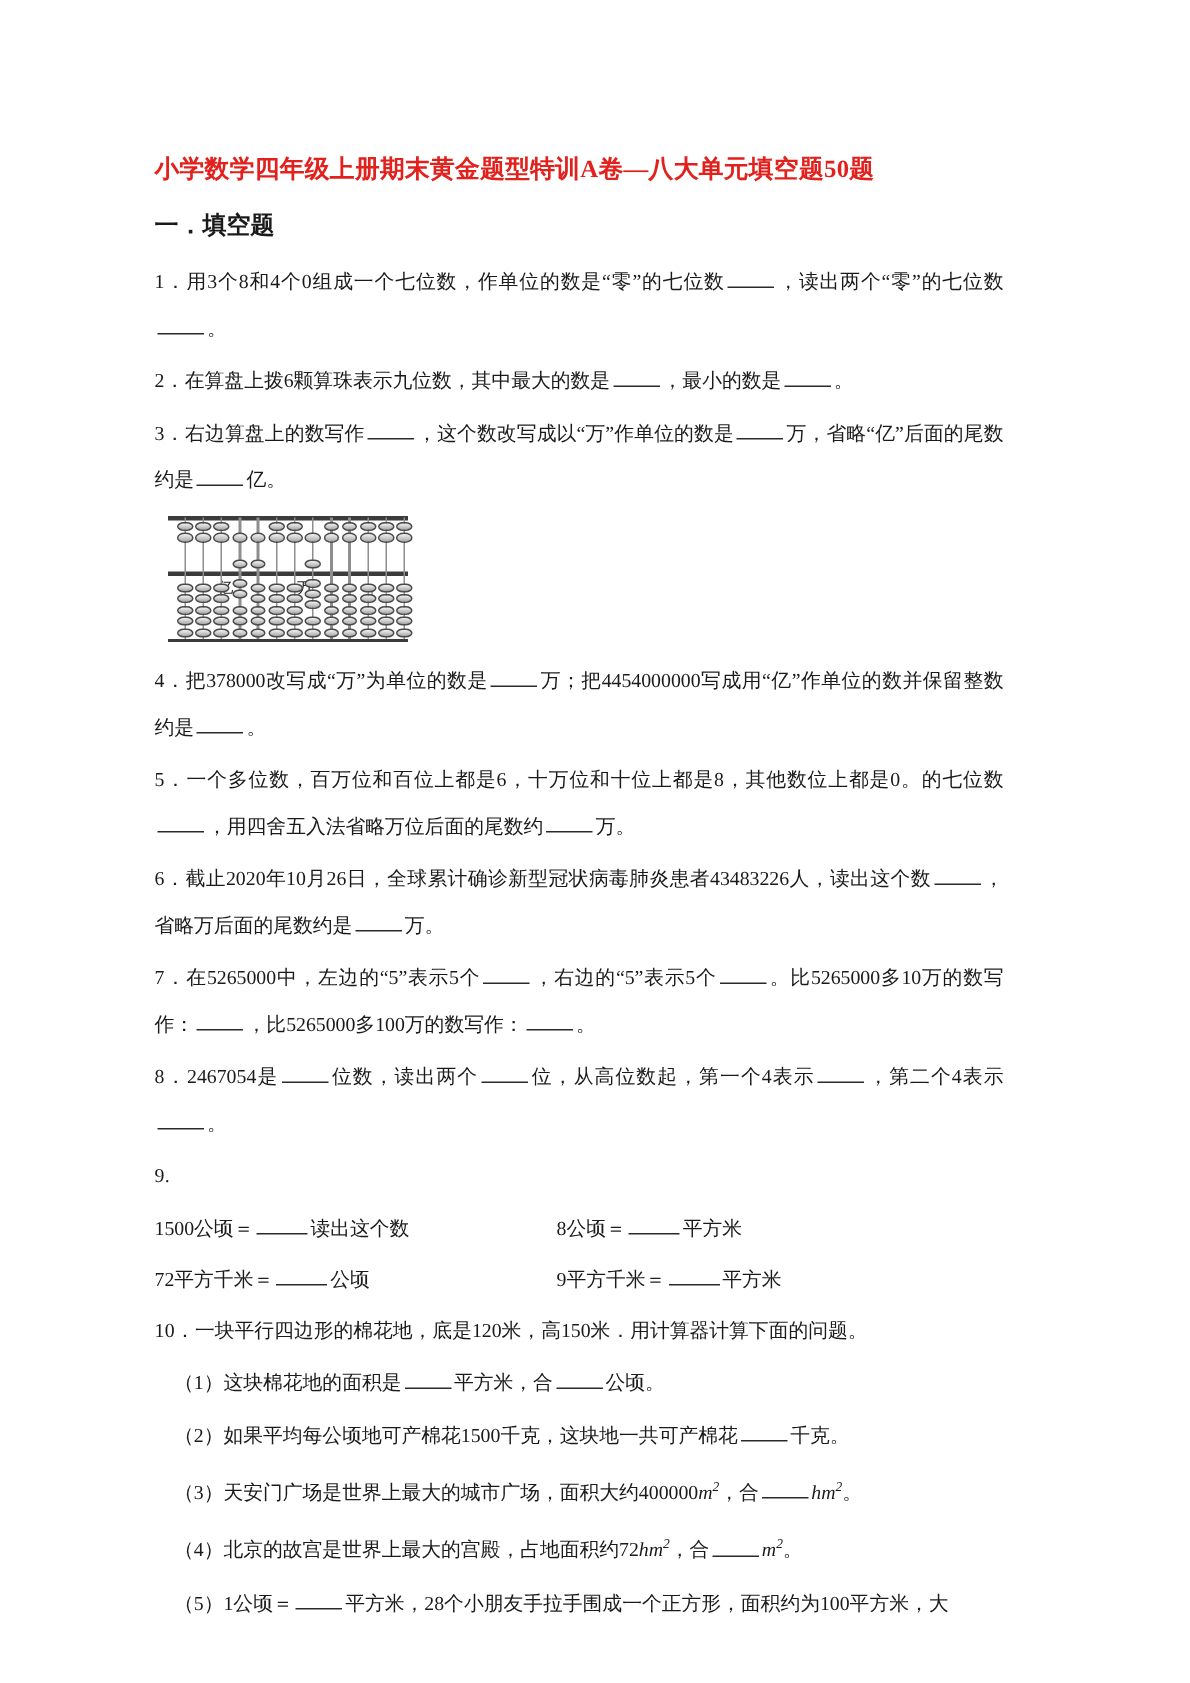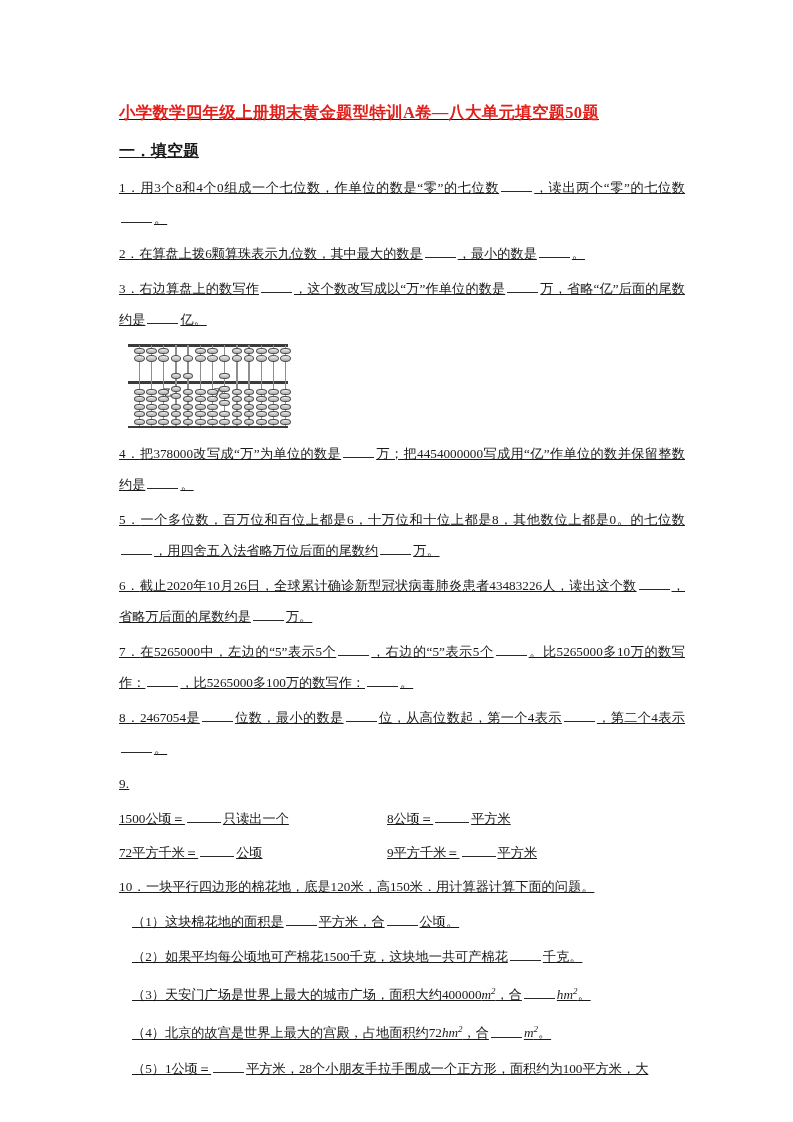--- a/index.html
+++ b/index.html
@@ -11,24 +11,23 @@
     position: relative;
     width: 793px;
     height: 1122px;
     background: #ffffff;
     overflow: hidden;
     font-family: "Liberation Serif", "DejaVu Serif", serif;
     color: #1a1a1a;
   }
   .content {
     position: absolute;
-    left: 119px;
+    left: 103px;
     top: 100px;
     width: 566px;
-    text-decoration: underline;
   }
   .doc-title {
     color: #e2211c;
     font-weight: bold;
     font-size: 16.5px;
     line-height: 26px;
     letter-spacing: 0.2px;
     white-space: nowrap;
     margin: 0 0 14px 0;
   }
@@ -274,28 +273,28 @@
 
     <p class="q">
       <span class="num">6．</span><span>截止2020年10月26日，全球累计确诊新型冠状病毒肺炎患者43483226人，读出这个数</span><span class="blk w1"></span><span>，省略万后面的尾数约是</span><span class="blk w1"></span><span>万。</span>
     </p>
 
     <p class="q">
       <span class="num">7．</span><span>在5265000中，左边的“5”表示5个</span><span class="blk w1"></span><span>，右边的“5”表示5个</span><span class="blk w1"></span><span>。比5265000多10万的数写作：</span><span class="blk w1"></span><span>，比5265000多100万的数写作：</span><span class="blk w1"></span><span>。</span>
     </p>
 
     <p class="q">
-      <span class="num">8．</span><span>2467054是</span><span class="blk w1"></span><span>位数，最小的数是</span><span class="blk w1"></span><span>位，从高位数起，第一个4表示</span><span class="blk w1"></span><span>，第二个4表示</span><span class="blk w1"></span><span>。</span>
+      <span class="num">8．</span><span>2467054是</span><span class="blk w1"></span><span>位数，读出两个</span><span class="blk w1"></span><span>位，从高位数起，第一个4表示</span><span class="blk w1"></span><span>，第二个4表示</span><span class="blk w1"></span><span>。</span>
     </p>
 
     <p class="q">
       <span class="num">9.</span>
     </p>
     <div class="conv-row">
-      <div class="conv-cell"><span>1500公顷＝</span><span class="blk w2"></span><span>只读出一个</span></div>
+      <div class="conv-cell"><span>1500公顷＝</span><span class="blk w2"></span><span>读出这个数</span></div>
       <div class="conv-cell second"><span>8公顷＝</span><span class="blk w2"></span><span>平方米</span></div>
     </div>
     <div class="conv-row">
       <div class="conv-cell"><span>72平方千米＝</span><span class="blk w2"></span><span>公顷</span></div>
       <div class="conv-cell second"><span>9平方千米＝</span><span class="blk w2"></span><span>平方米</span></div>
     </div>
 
     <p class="q">
       <span class="num">10．</span><span>一块平行四边形的棉花地，底是120米，高150米．用计算器计算下面的问题。</span>
     </p>

